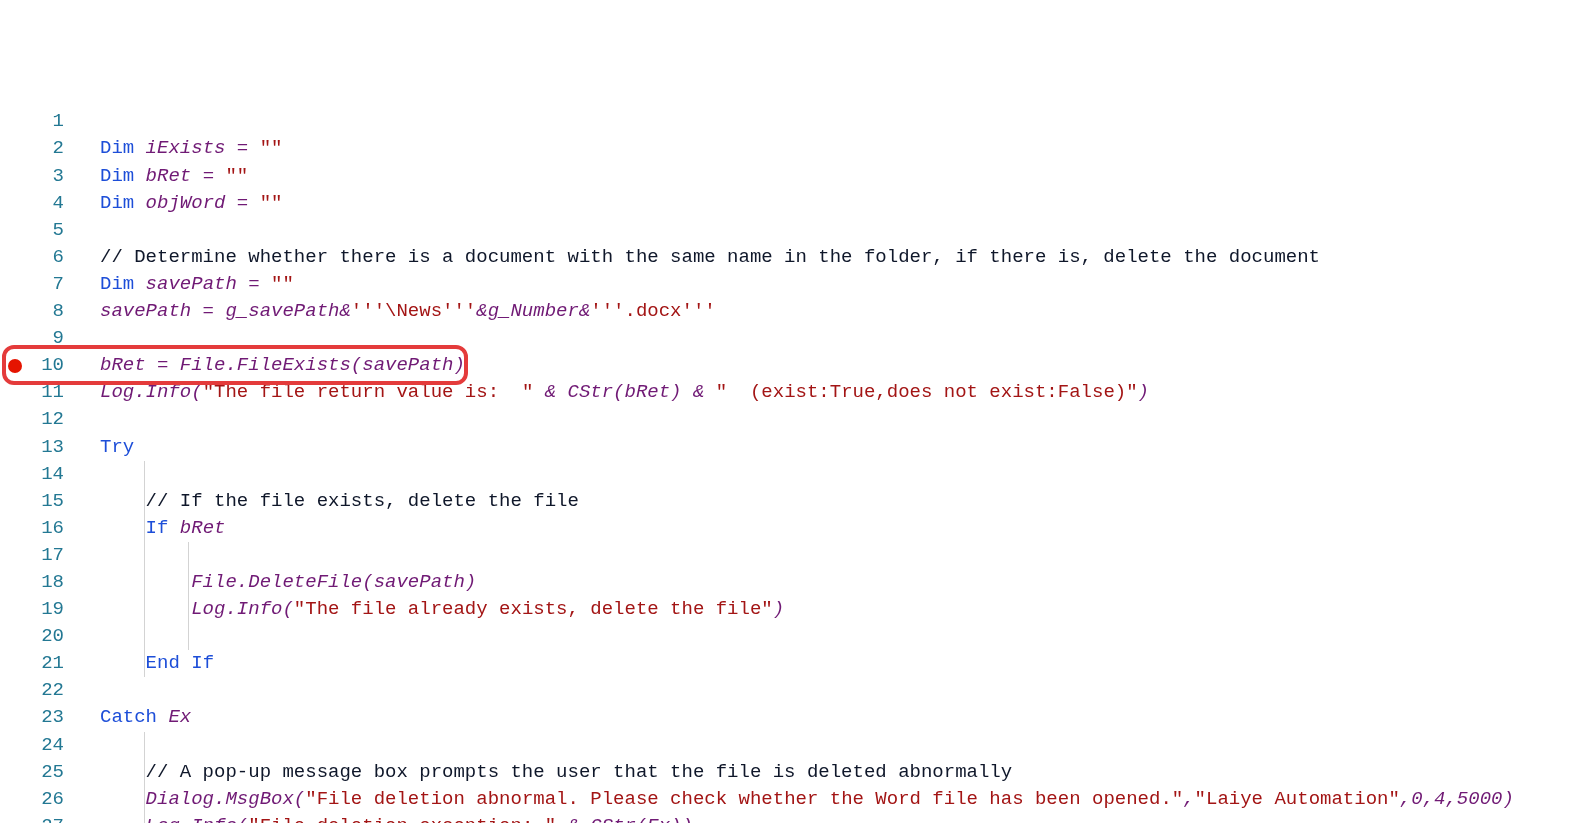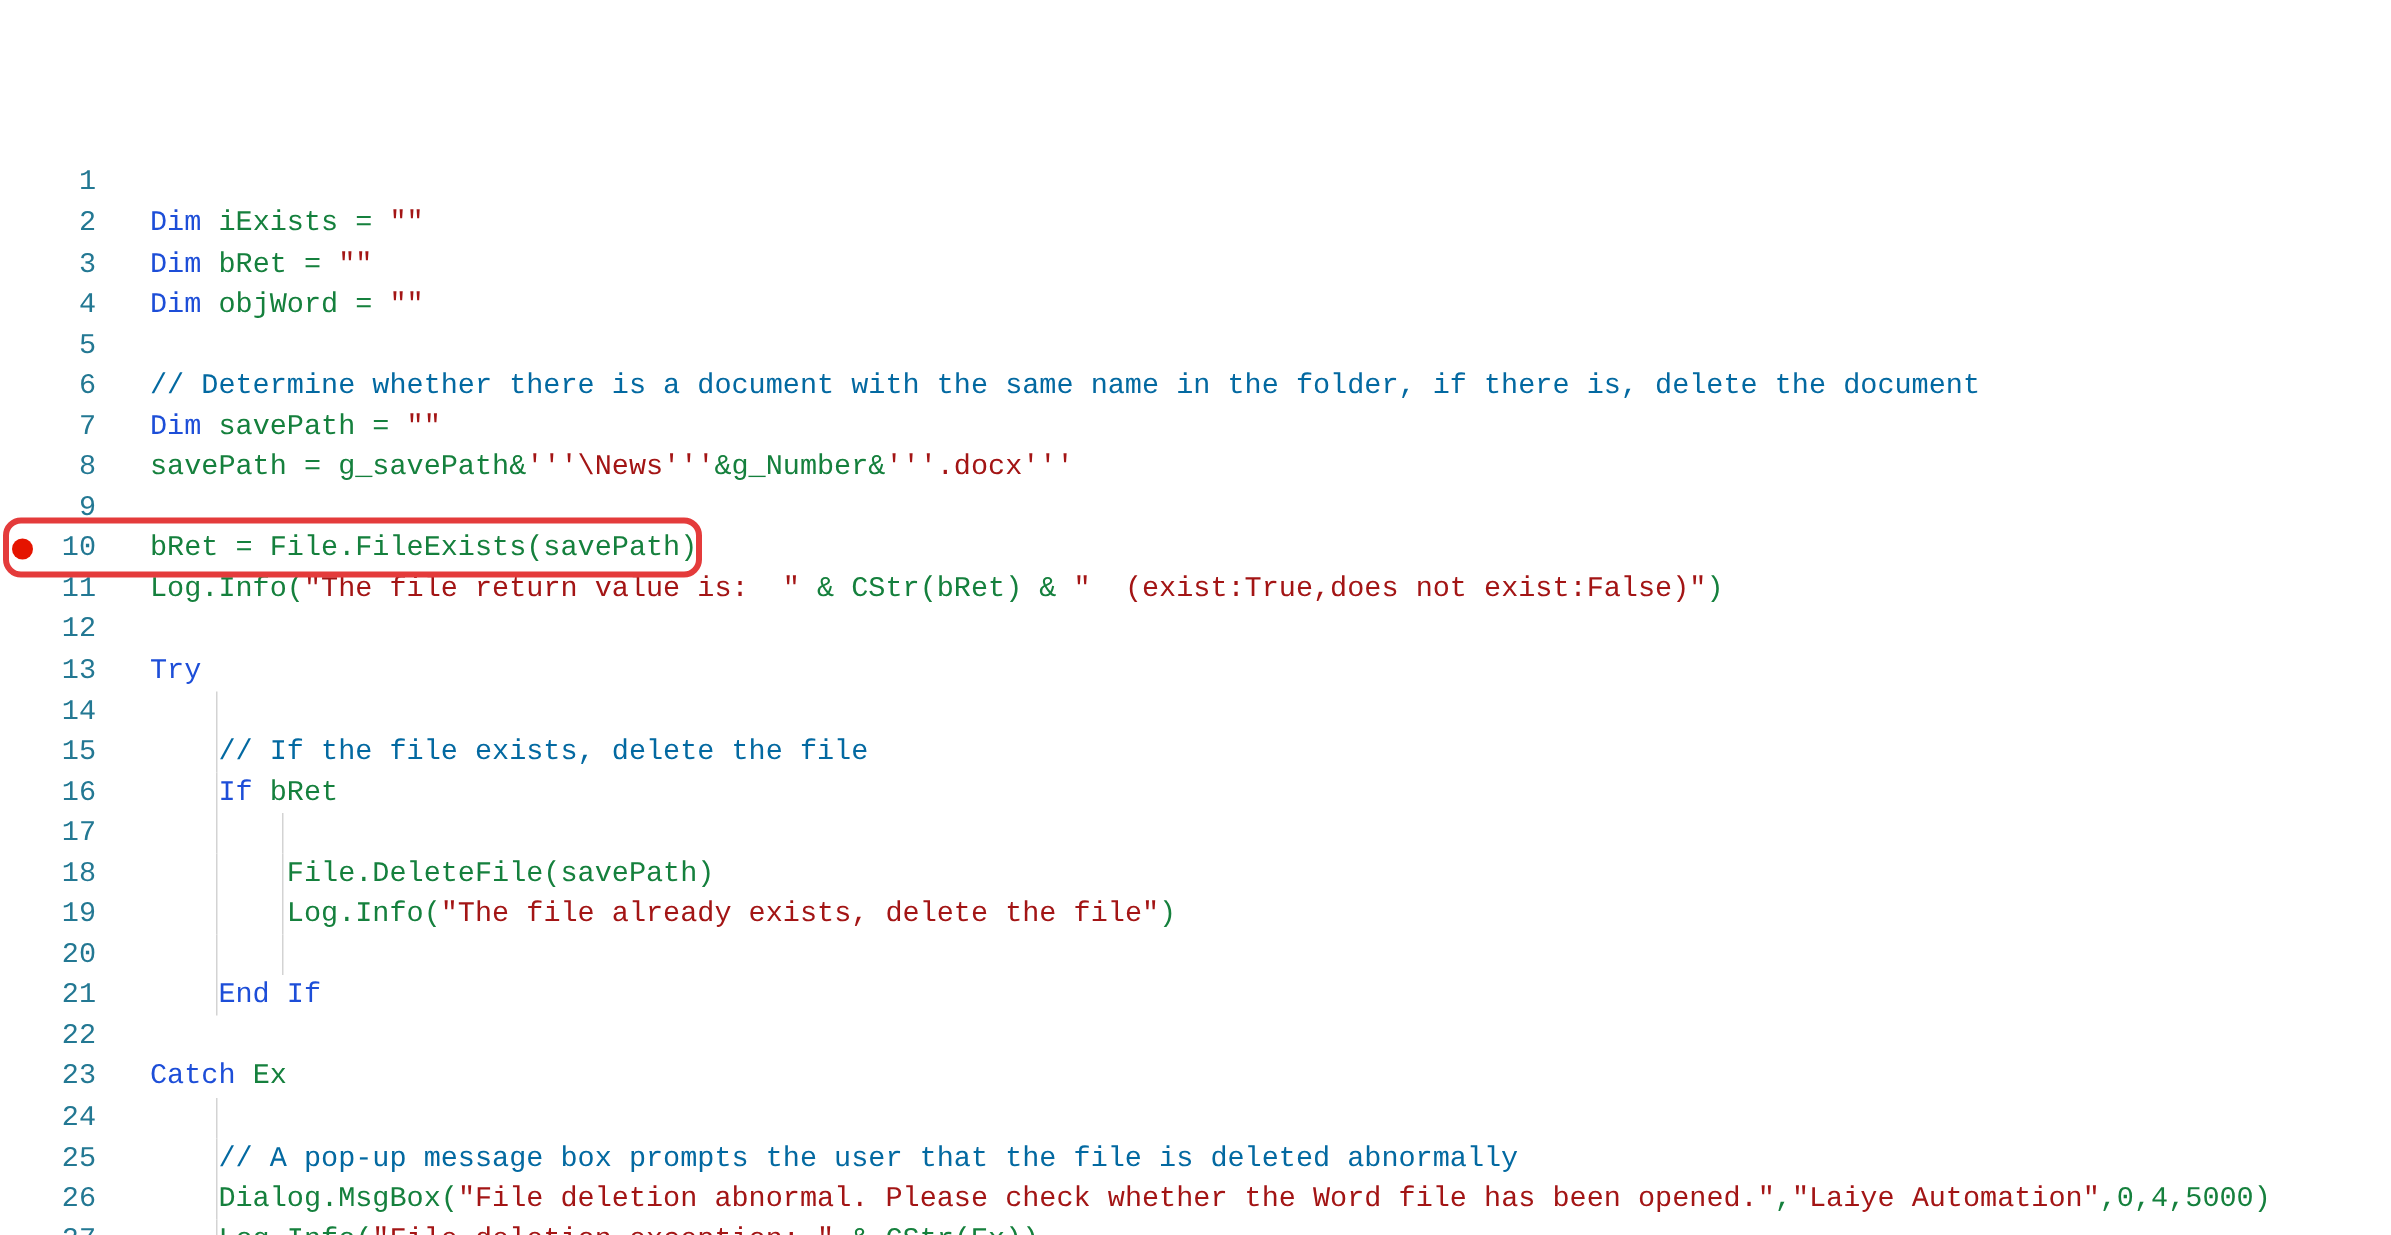--- a/index.html
+++ b/index.html
@@ -39,22 +39,22 @@
     color: #237893;
     padding-right: 6px;
     user-select: none;
   }
   .code {
     padding-left: 30px;
     color: #000000;
   }
   .kw { color: #1d4ed8; }
   .str { color: #a31515; }
-  .cmt { color: #0369a1; }
-  .ident { color: #15803d; }
+  .cmt { color: #0f172a; }
+  .ident { color: #701a75; font-style: italic; }
   .indent-guide {
     position: absolute;
     top: 0;
     bottom: 0;
     width: 1px;
     background: #d3d3d3;
   }
   .bp-highlight-box {
     position: absolute;
     border: 4px solid #e43b3b;

